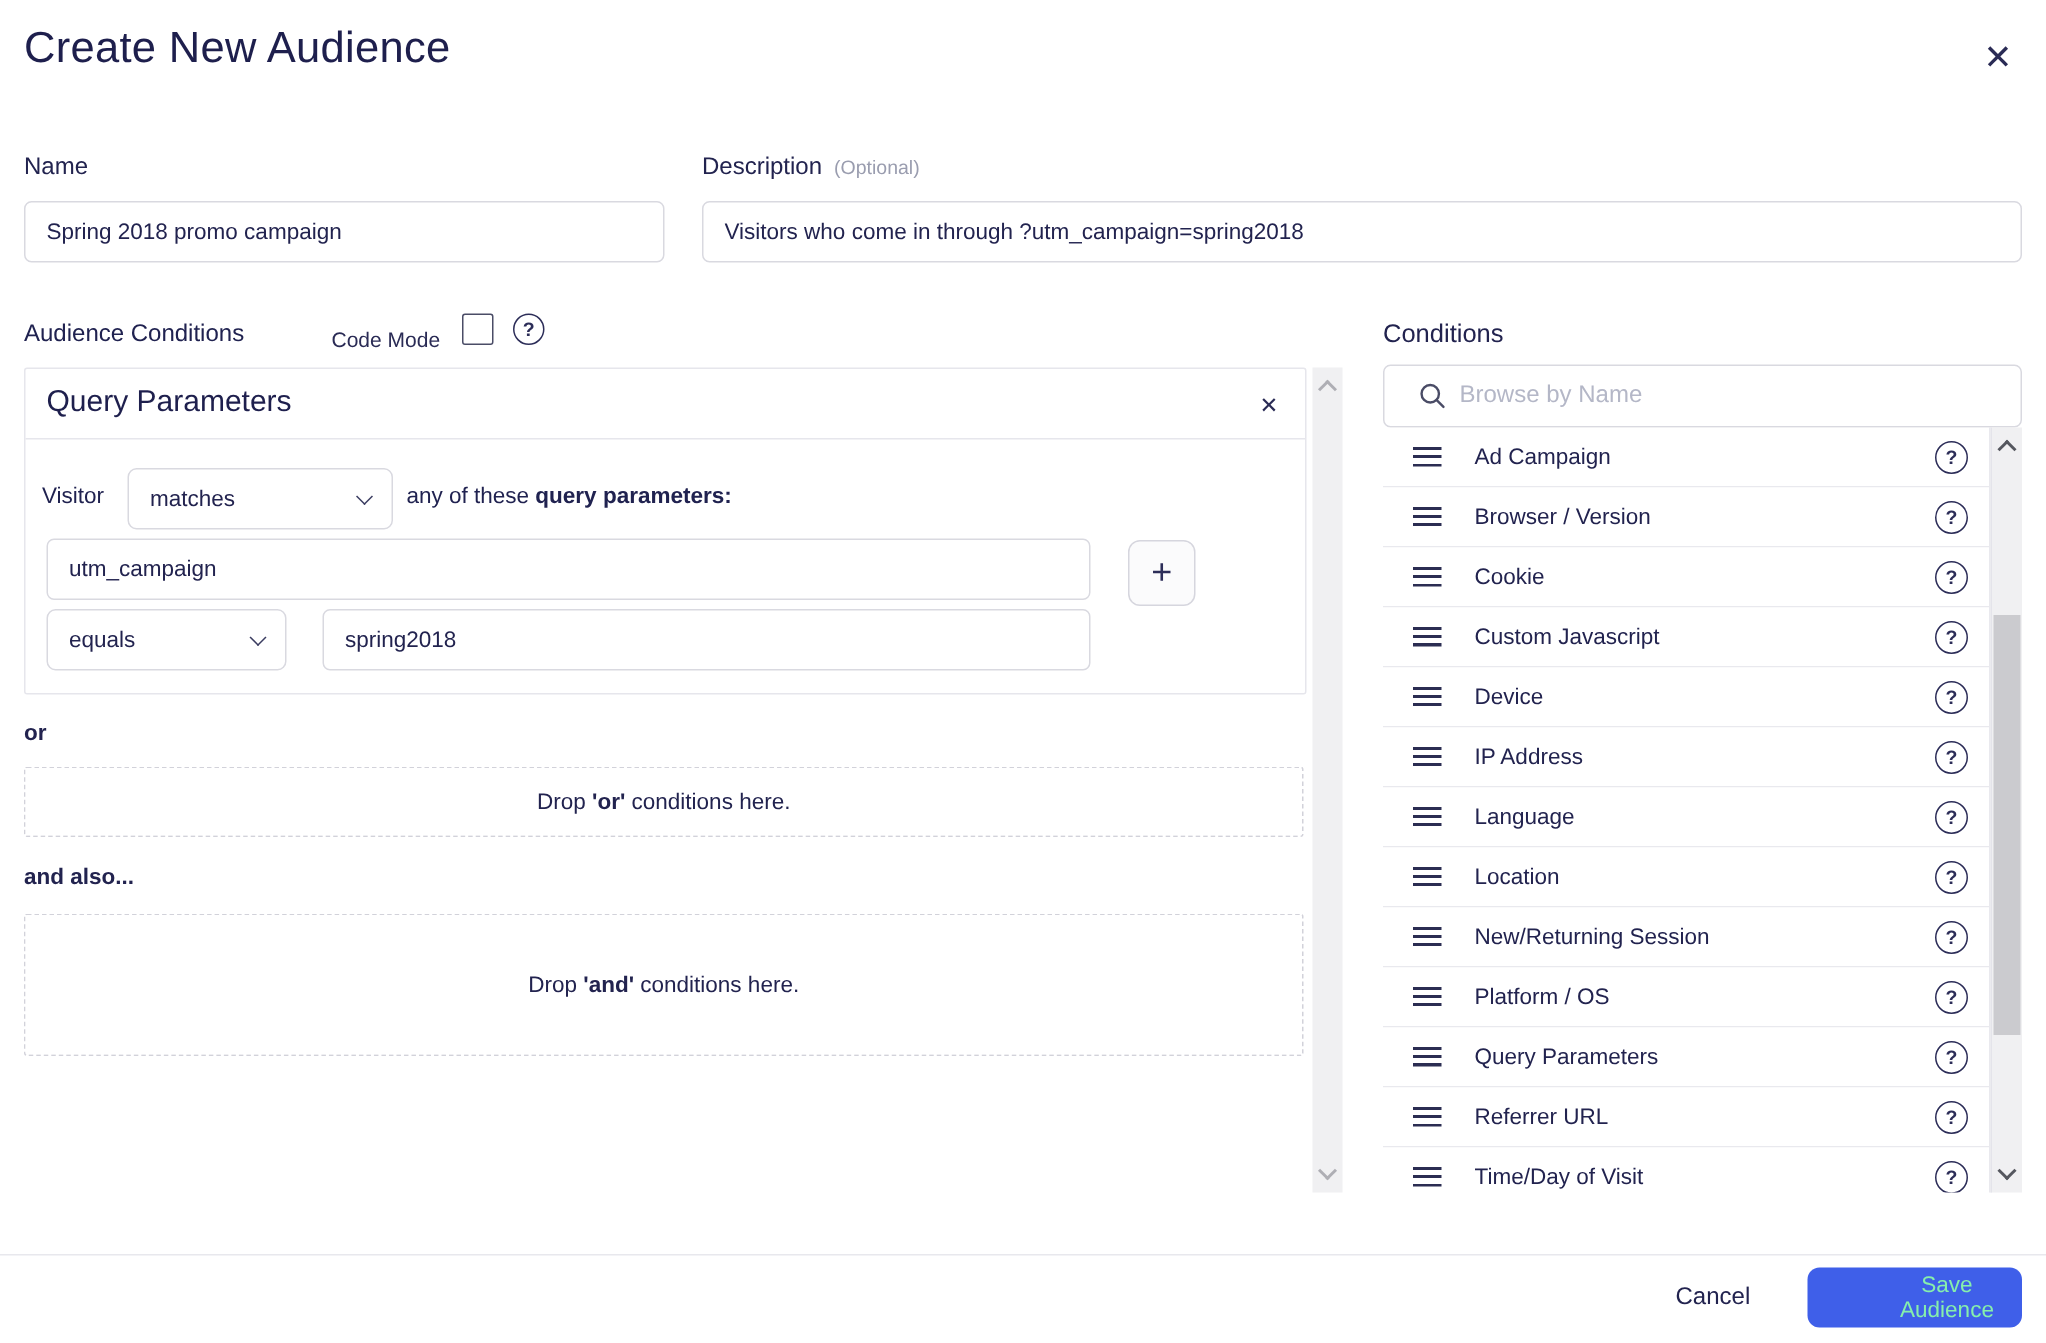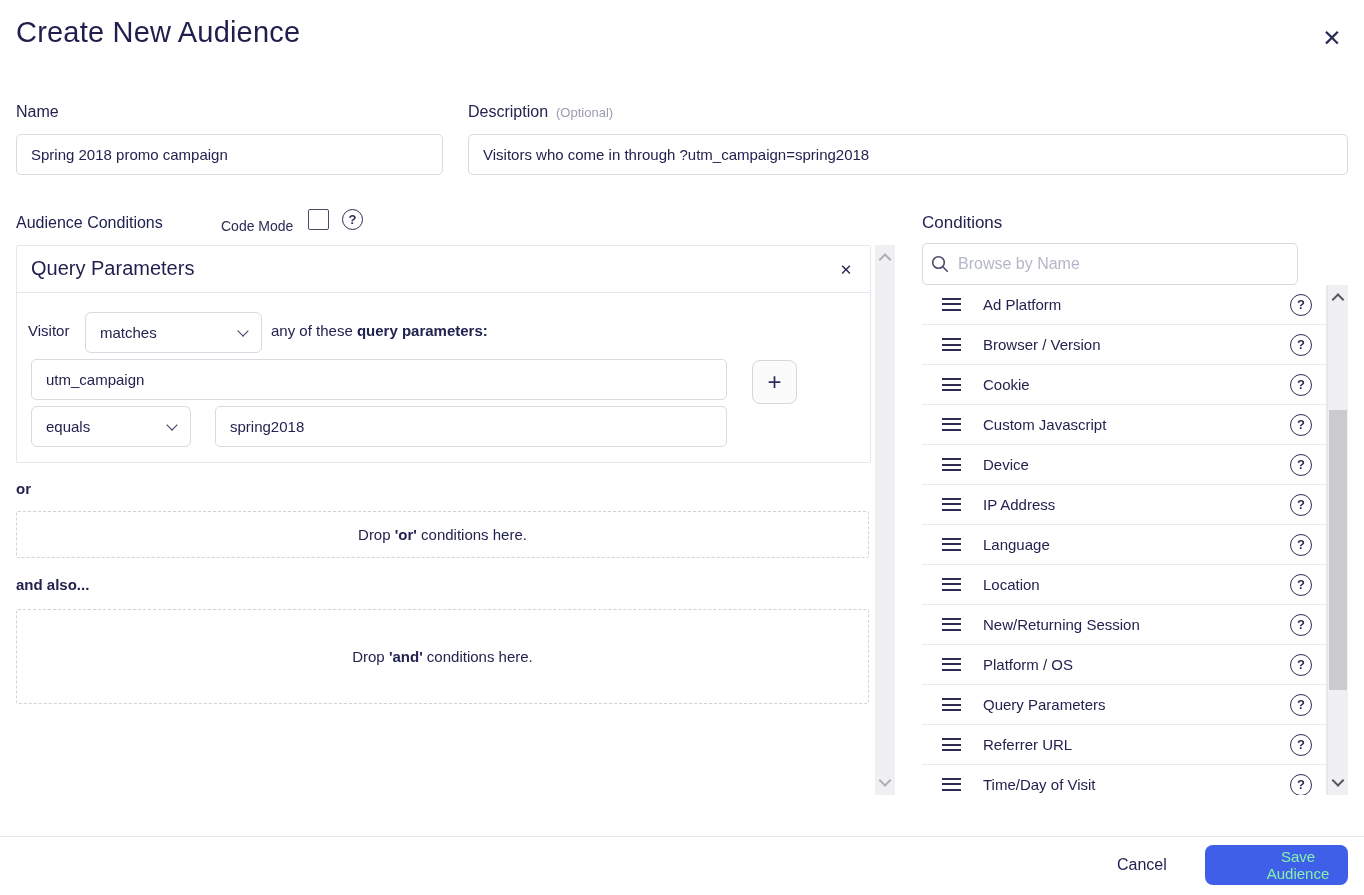--- a/index.html
+++ b/index.html
@@ -69,22 +69,22 @@
   .sb-arrow { position:absolute; left:50%; width:9px; height:9px; border-style:solid; border-width:0 2px 2px 0; }
   .sb-arrow.up { top:10px; transform:translateX(-50%) rotate(-135deg); }
   .sb-arrow.down { bottom:10px; transform:translateX(-50%) rotate(45deg); }
   #main-scrollbar .sb-arrow { border-color:#aeaeb4; }
   #cond-scrollbar .sb-arrow { border-color:#55575f; }
   .sb-thumb { position:absolute; left:1px; right:1px; background:#cbcbcf; }
   #cond-scrollbar .sb-thumb { top:125px; height:280px; }
 
   
   #cond-title { left:922px; top:213px; font-size:17px; }
-  #cond-search-wrap { left:922px; top:243px; width:376px; height:42px; border:1px solid #d9d9e0; border-radius:5px;
-                      background:#fff; display:flex; align-items:center; padding:0 8px; }
+  #cond-search-wrap { left:922px; top:243px; width:426px; height:42px; border:1px solid #d9d9e0; border-radius:5px;
+                      background:#fff; display:flex; align-items:center; padding:0 23px; }
   #cond-search-wrap svg { flex:0 0 auto; margin-right:9px; }
   #cond-search { border:none; outline:none; flex:1; font-size:16px; font-family:"Liberation Sans", sans-serif; color:#22234f; background:transparent; }
   #cond-search::placeholder { color:#b4b7c7; opacity:1; }
   #cond-list { left:922px; top:285px; width:405px; height:510px; overflow:hidden; border-right:1px solid #e9e9ee; }
   .cond-row { height:40px; display:flex; align-items:center; padding:0 14px 0 20px; border-bottom:1px solid #e9e9ee; background:#fff; cursor:grab; }
   .drag-handle { width:19px; height:13px; background:repeating-linear-gradient(to bottom, #2b2d52 0 2px, transparent 2px 5.5px); }
   .cond-label { margin-left:22px; font-size:15px; color:#22234f; }
   .cond-row .help-circle { margin-left:auto; width:22px; height:22px; }
 
   
@@ -154,21 +154,21 @@
   <svg width="18" height="18" viewBox="0 0 18 18">
     <circle cx="7.5" cy="7.5" r="5.8" fill="none" stroke="#4a4c66" stroke-width="1.6"></circle>
     <line x1="11.8" y1="11.8" x2="16.3" y2="16.3" stroke="#4a4c66" stroke-width="1.6" stroke-linecap="round"></line>
   </svg>
   <input id="cond-search" type="text" placeholder="Browse by Name" style="">
 </div>
 
 <div class="abs" id="cond-list">
   <div class="cond-row">
       <span class="drag-handle"></span>
-      <span class="cond-label">Ad Platform</span>
+      <span class="cond-label">Ad Campaign</span>
       <button class="help-circle">?</button>
     </div>
   <div class="cond-row">
       <span class="drag-handle"></span>
       <span class="cond-label">Browser / Version</span>
       <button class="help-circle">?</button>
     </div>
   <div class="cond-row">
       <span class="drag-handle"></span>
       <span class="cond-label">Cookie</span>

